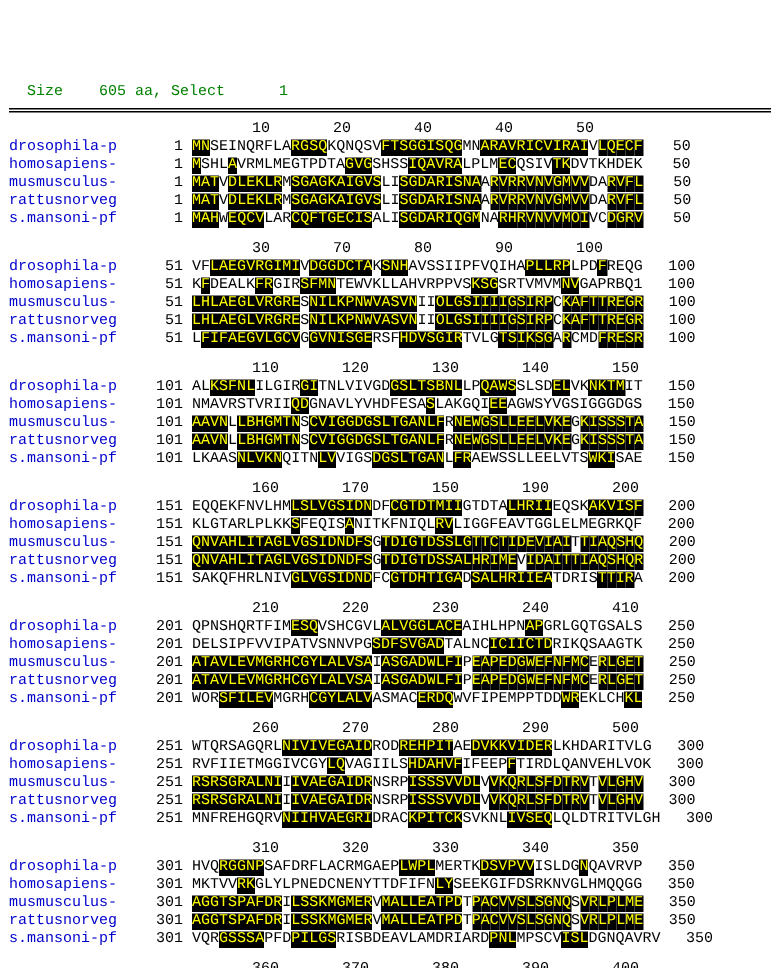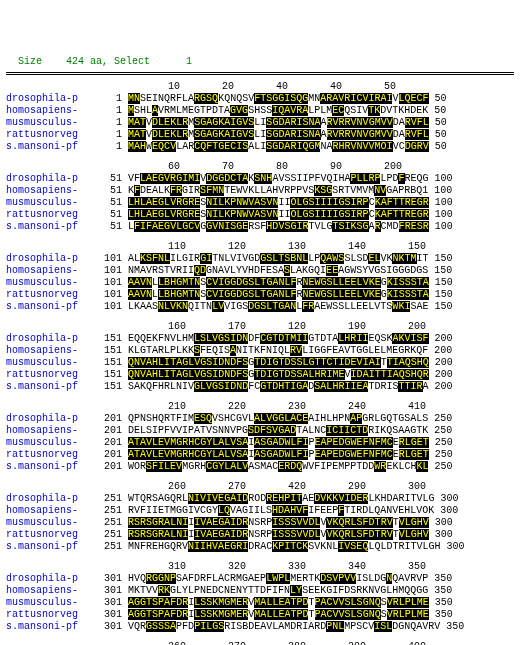--- a/index.html
+++ b/index.html
@@ -2,62 +2,62 @@
 <html><head>
 <meta charset="utf-8">
 <style>
 body{margin:0;background:#fff;font-family:'Courier New',monospace;font-size:10px;line-height:12px;white-space:pre}
 .wrap{width:520px;height:645px;overflow:hidden;padding:8px 6px;box-sizing:border-box}
 .hdr{color:#008000}
 .hr{border-top:3px double #000;margin:4px 0 6px}
 .ruler{color:#000}
 .nm{color:#0000cc;display:inline-block;width:88px}
 .pos{color:#000;display:inline-block;width:28px;text-align:right}
-.end{color:#000;display:inline-block;width:40px;text-align:left;margin-left:6px}
+.end{color:#000;display:inline-block;width:40px;text-align:center;margin-left:6px}
 .seq{letter-spacing:0}
 .h{background:#000;color:#ff0}
 .blockgap{height:8px}
 </style>
 </head>
 <body>
 <div class="wrap">
 
 
-<div id="out"><span class="hdr">  Size    </span><span class="hdr">424 aa,</span><span class="hdr"> Select      </span><span class="hdr">1</span>
+<div id="out"><span class="hdr">  Size    </span><span class="hdr">605 aa,</span><span class="hdr"> Select      </span><span class="hdr">1</span>
 <div class="hr"></div><span class="ruler">                           10       20       40       40       50</span>
 <span class="nm">drosophila-p</span><span class="pos">1</span> <span class="seq"><span class="h">M</span><span class="h">N</span>SEINQRFLA<span class="h">R</span><span class="h">G</span><span class="h">S</span><span class="h">Q</span>KQNQSV<span class="h">F</span><span class="h">T</span><span class="h">S</span><span class="h">G</span><span class="h">G</span><span class="h">I</span><span class="h">S</span><span class="h">Q</span><span class="h">G</span>MN<span class="h">A</span><span class="h">R</span><span class="h">A</span><span class="h">V</span><span class="h">R</span><span class="h">I</span><span class="h">C</span><span class="h">V</span><span class="h">I</span><span class="h">R</span><span class="h">A</span><span class="h">I</span>V<span class="h">L</span><span class="h">Q</span><span class="h">E</span><span class="h">C</span><span class="h">F</span></span><span class="end">50</span>
 <span class="nm">homosapiens-</span><span class="pos">1</span> <span class="seq"><span class="h">M</span>SHL<span class="h">A</span>VRMLMEGTPDTA<span class="h">G</span><span class="h">V</span><span class="h">G</span>SHSS<span class="h">I</span><span class="h">Q</span><span class="h">A</span><span class="h">V</span><span class="h">R</span><span class="h">A</span>LPLM<span class="h">E</span><span class="h">C</span>QSIV<span class="h">T</span><span class="h">K</span>DVTKHDEK</span><span class="end">50</span>
 <span class="nm">musmusculus-</span><span class="pos">1</span> <span class="seq"><span class="h">M</span><span class="h">A</span><span class="h">T</span>V<span class="h">D</span><span class="h">L</span><span class="h">E</span><span class="h">K</span><span class="h">L</span><span class="h">R</span>M<span class="h">S</span><span class="h">G</span><span class="h">A</span><span class="h">G</span><span class="h">K</span><span class="h">A</span><span class="h">I</span><span class="h">G</span><span class="h">V</span><span class="h">S</span>LI<span class="h">S</span><span class="h">G</span><span class="h">D</span><span class="h">A</span><span class="h">R</span><span class="h">I</span><span class="h">S</span><span class="h">N</span><span class="h">A</span>A<span class="h">R</span><span class="h">V</span><span class="h">R</span><span class="h">R</span><span class="h">V</span><span class="h">N</span><span class="h">V</span><span class="h">G</span><span class="h">M</span><span class="h">V</span><span class="h">V</span>DA<span class="h">R</span><span class="h">V</span><span class="h">F</span><span class="h">L</span></span><span class="end">50</span>
 <span class="nm">rattusnorveg</span><span class="pos">1</span> <span class="seq"><span class="h">M</span><span class="h">A</span><span class="h">T</span>V<span class="h">D</span><span class="h">L</span><span class="h">E</span><span class="h">K</span><span class="h">L</span><span class="h">R</span>M<span class="h">S</span><span class="h">G</span><span class="h">A</span><span class="h">G</span><span class="h">K</span><span class="h">A</span><span class="h">I</span><span class="h">G</span><span class="h">V</span><span class="h">S</span>LI<span class="h">S</span><span class="h">G</span><span class="h">D</span><span class="h">A</span><span class="h">R</span><span class="h">I</span><span class="h">S</span><span class="h">N</span><span class="h">A</span>A<span class="h">R</span><span class="h">V</span><span class="h">R</span><span class="h">R</span><span class="h">V</span><span class="h">N</span><span class="h">V</span><span class="h">G</span><span class="h">M</span><span class="h">V</span><span class="h">V</span>DA<span class="h">R</span><span class="h">V</span><span class="h">F</span><span class="h">L</span></span><span class="end">50</span>
 <span class="nm">s.mansoni-pf</span><span class="pos">1</span> <span class="seq"><span class="h">M</span><span class="h">A</span><span class="h">H</span>W<span class="h">E</span><span class="h">Q</span><span class="h">C</span><span class="h">V</span>LAR<span class="h">C</span><span class="h">Q</span><span class="h">F</span><span class="h">T</span><span class="h">G</span><span class="h">E</span><span class="h">C</span><span class="h">I</span><span class="h">S</span>ALI<span class="h">S</span><span class="h">G</span><span class="h">D</span><span class="h">A</span><span class="h">R</span><span class="h">I</span><span class="h">Q</span><span class="h">G</span><span class="h">M</span>NA<span class="h">R</span><span class="h">H</span><span class="h">R</span><span class="h">V</span><span class="h">N</span><span class="h">V</span><span class="h">V</span><span class="h">M</span><span class="h">O</span><span class="h">I</span>VC<span class="h">D</span><span class="h">G</span><span class="h">R</span><span class="h">V</span></span><span class="end">50</span>
-<div class="blockgap"></div><span class="ruler">                           60       70       80       90       200</span>
+<div class="blockgap"></div><span class="ruler">                           30       70       80       90       100</span>
 <span class="nm">drosophila-p</span><span class="pos">51</span> <span class="seq">VF<span class="h">L</span><span class="h">A</span><span class="h">E</span><span class="h">G</span><span class="h">V</span><span class="h">R</span><span class="h">G</span><span class="h">I</span><span class="h">M</span><span class="h">I</span>V<span class="h">D</span><span class="h">G</span><span class="h">G</span><span class="h">D</span><span class="h">C</span><span class="h">T</span><span class="h">A</span>K<span class="h">S</span><span class="h">N</span><span class="h">H</span>AVSSIIPFVQIHA<span class="h">P</span><span class="h">L</span><span class="h">L</span><span class="h">R</span><span class="h">P</span>LPD<span class="h">F</span>REQG</span><span class="end">100</span>
 <span class="nm">homosapiens-</span><span class="pos">51</span> <span class="seq">K<span class="h">F</span>DEALK<span class="h">F</span><span class="h">R</span>GIR<span class="h">S</span><span class="h">F</span><span class="h">M</span><span class="h">N</span>TEWVKLLAHVRPPVS<span class="h">K</span><span class="h">S</span><span class="h">G</span>SRTVMVM<span class="h">N</span><span class="h">V</span>GAPRBQ1</span><span class="end">100</span>
 <span class="nm">musmusculus-</span><span class="pos">51</span> <span class="seq"><span class="h">L</span><span class="h">H</span><span class="h">L</span><span class="h">A</span><span class="h">E</span><span class="h">G</span><span class="h">L</span><span class="h">V</span><span class="h">R</span><span class="h">G</span><span class="h">R</span><span class="h">E</span>S<span class="h">N</span><span class="h">I</span><span class="h">L</span><span class="h">K</span><span class="h">P</span><span class="h">N</span><span class="h">W</span><span class="h">V</span><span class="h">A</span><span class="h">S</span><span class="h">V</span><span class="h">N</span>II<span class="h">O</span><span class="h">L</span><span class="h">G</span><span class="h">S</span><span class="h">I</span><span class="h">I</span><span class="h">I</span><span class="h">I</span><span class="h">G</span><span class="h">S</span><span class="h">I</span><span class="h">R</span><span class="h">P</span>C<span class="h">K</span><span class="h">A</span><span class="h">F</span><span class="h">T</span><span class="h">T</span><span class="h">R</span><span class="h">E</span><span class="h">G</span><span class="h">R</span></span><span class="end">100</span>
 <span class="nm">rattusnorveg</span><span class="pos">51</span> <span class="seq"><span class="h">L</span><span class="h">H</span><span class="h">L</span><span class="h">A</span><span class="h">E</span><span class="h">G</span><span class="h">L</span><span class="h">V</span><span class="h">R</span><span class="h">G</span><span class="h">R</span><span class="h">E</span>S<span class="h">N</span><span class="h">I</span><span class="h">L</span><span class="h">K</span><span class="h">P</span><span class="h">N</span><span class="h">W</span><span class="h">V</span><span class="h">A</span><span class="h">S</span><span class="h">V</span><span class="h">N</span>II<span class="h">O</span><span class="h">L</span><span class="h">G</span><span class="h">S</span><span class="h">I</span><span class="h">I</span><span class="h">I</span><span class="h">I</span><span class="h">G</span><span class="h">S</span><span class="h">I</span><span class="h">R</span><span class="h">P</span>C<span class="h">K</span><span class="h">A</span><span class="h">F</span><span class="h">T</span><span class="h">T</span><span class="h">R</span><span class="h">E</span><span class="h">G</span><span class="h">R</span></span><span class="end">100</span>
 <span class="nm">s.mansoni-pf</span><span class="pos">51</span> <span class="seq">L<span class="h">F</span><span class="h">I</span><span class="h">F</span><span class="h">A</span><span class="h">E</span><span class="h">G</span><span class="h">V</span><span class="h">L</span><span class="h">G</span><span class="h">C</span><span class="h">V</span>G<span class="h">G</span><span class="h">V</span><span class="h">N</span><span class="h">I</span><span class="h">S</span><span class="h">G</span><span class="h">E</span>RSF<span class="h">H</span><span class="h">D</span><span class="h">V</span><span class="h">S</span><span class="h">G</span><span class="h">I</span><span class="h">R</span>TVLG<span class="h">T</span><span class="h">S</span><span class="h">I</span><span class="h">K</span><span class="h">S</span><span class="h">G</span>A<span class="h">R</span>CMD<span class="h">F</span><span class="h">R</span><span class="h">E</span><span class="h">S</span><span class="h">R</span></span><span class="end">100</span>
 <div class="blockgap"></div><span class="ruler">                           110       120       130       140       150</span>
 <span class="nm">drosophila-p</span><span class="pos">101</span> <span class="seq">AL<span class="h">K</span><span class="h">S</span><span class="h">F</span><span class="h">N</span><span class="h">L</span>ILGIR<span class="h">G</span><span class="h">I</span>TNLVIVGD<span class="h">G</span><span class="h">S</span><span class="h">L</span><span class="h">T</span><span class="h">S</span><span class="h">B</span><span class="h">N</span><span class="h">L</span>LP<span class="h">Q</span><span class="h">A</span><span class="h">W</span><span class="h">S</span>SLSD<span class="h">E</span><span class="h">L</span>VK<span class="h">N</span><span class="h">K</span><span class="h">T</span><span class="h">M</span>IT</span><span class="end">150</span>
 <span class="nm">homosapiens-</span><span class="pos">101</span> <span class="seq">NMAVRSTVRII<span class="h">Q</span><span class="h">D</span>GNAVLYVHDFESA<span class="h">S</span>LAKGQI<span class="h">E</span><span class="h">E</span>AGWSYVGSIGGGDGS</span><span class="end">150</span>
 <span class="nm">musmusculus-</span><span class="pos">101</span> <span class="seq"><span class="h">A</span><span class="h">A</span><span class="h">V</span><span class="h">N</span>L<span class="h">L</span><span class="h">B</span><span class="h">H</span><span class="h">G</span><span class="h">M</span><span class="h">T</span><span class="h">N</span>S<span class="h">C</span><span class="h">V</span><span class="h">I</span><span class="h">G</span><span class="h">G</span><span class="h">D</span><span class="h">G</span><span class="h">S</span><span class="h">L</span><span class="h">T</span><span class="h">G</span><span class="h">A</span><span class="h">N</span><span class="h">L</span><span class="h">F</span>R<span class="h">N</span><span class="h">E</span><span class="h">W</span><span class="h">G</span><span class="h">S</span><span class="h">L</span><span class="h">L</span><span class="h">E</span><span class="h">E</span><span class="h">L</span><span class="h">V</span><span class="h">K</span><span class="h">E</span>G<span class="h">K</span><span class="h">I</span><span class="h">S</span><span class="h">S</span><span class="h">S</span><span class="h">T</span><span class="h">A</span></span><span class="end">150</span>
 <span class="nm">rattusnorveg</span><span class="pos">101</span> <span class="seq"><span class="h">A</span><span class="h">A</span><span class="h">V</span><span class="h">N</span>L<span class="h">L</span><span class="h">B</span><span class="h">H</span><span class="h">G</span><span class="h">M</span><span class="h">T</span><span class="h">N</span>S<span class="h">C</span><span class="h">V</span><span class="h">I</span><span class="h">G</span><span class="h">G</span><span class="h">D</span><span class="h">G</span><span class="h">S</span><span class="h">L</span><span class="h">T</span><span class="h">G</span><span class="h">A</span><span class="h">N</span><span class="h">L</span><span class="h">F</span>R<span class="h">N</span><span class="h">E</span><span class="h">W</span><span class="h">G</span><span class="h">S</span><span class="h">L</span><span class="h">L</span><span class="h">E</span><span class="h">E</span><span class="h">L</span><span class="h">V</span><span class="h">K</span><span class="h">E</span>G<span class="h">K</span><span class="h">I</span><span class="h">S</span><span class="h">S</span><span class="h">S</span><span class="h">T</span><span class="h">A</span></span><span class="end">150</span>
 <span class="nm">s.mansoni-pf</span><span class="pos">101</span> <span class="seq">LKAAS<span class="h">N</span><span class="h">L</span><span class="h">V</span><span class="h">K</span><span class="h">N</span>QITN<span class="h">L</span><span class="h">V</span>VIGS<span class="h">D</span><span class="h">G</span><span class="h">S</span><span class="h">L</span><span class="h">T</span><span class="h">G</span><span class="h">A</span><span class="h">N</span>L<span class="h">F</span><span class="h">R</span>AEWSSLLEELVTS<span class="h">W</span><span class="h">K</span><span class="h">I</span>SAE</span><span class="end">150</span>
-<div class="blockgap"></div><span class="ruler">                           160       170       120       190       200</span>
+<div class="blockgap"></div><span class="ruler">                           160       170       150       190       200</span>
 <span class="nm">drosophila-p</span><span class="pos">151</span> <span class="seq">EQQEKFNVLHM<span class="h">L</span><span class="h">S</span><span class="h">L</span><span class="h">V</span><span class="h">G</span><span class="h">S</span><span class="h">I</span><span class="h">D</span><span class="h">N</span>DF<span class="h">C</span><span class="h">G</span><span class="h">T</span><span class="h">D</span><span class="h">T</span><span class="h">M</span><span class="h">I</span><span class="h">I</span>GTDTA<span class="h">L</span><span class="h">H</span><span class="h">R</span><span class="h">I</span><span class="h">I</span>EQSK<span class="h">A</span><span class="h">K</span><span class="h">V</span><span class="h">I</span><span class="h">S</span><span class="h">F</span></span><span class="end">200</span>
 <span class="nm">homosapiens-</span><span class="pos">151</span> <span class="seq">KLGTARLPLKK<span class="h">S</span>FEQIS<span class="h">A</span>NITKFNIQL<span class="h">R</span><span class="h">V</span>LIGGFEAVTGGLELMEGRKQF</span><span class="end">200</span>
 <span class="nm">musmusculus-</span><span class="pos">151</span> <span class="seq"><span class="h">Q</span><span class="h">N</span><span class="h">V</span><span class="h">A</span><span class="h">H</span><span class="h">L</span><span class="h">I</span><span class="h">T</span><span class="h">A</span><span class="h">G</span><span class="h">L</span><span class="h">V</span><span class="h">G</span><span class="h">S</span><span class="h">I</span><span class="h">D</span><span class="h">N</span><span class="h">D</span><span class="h">F</span><span class="h">S</span>G<span class="h">T</span><span class="h">D</span><span class="h">I</span><span class="h">G</span><span class="h">T</span><span class="h">D</span><span class="h">S</span><span class="h">S</span><span class="h">L</span><span class="h">G</span><span class="h">T</span><span class="h">T</span><span class="h">C</span><span class="h">T</span><span class="h">I</span><span class="h">D</span><span class="h">E</span><span class="h">V</span><span class="h">I</span><span class="h">A</span><span class="h">I</span>T<span class="h">T</span><span class="h">I</span><span class="h">A</span><span class="h">Q</span><span class="h">S</span><span class="h">H</span><span class="h">Q</span></span><span class="end">200</span>
 <span class="nm">rattusnorveg</span><span class="pos">151</span> <span class="seq"><span class="h">Q</span><span class="h">N</span><span class="h">V</span><span class="h">A</span><span class="h">H</span><span class="h">L</span><span class="h">I</span><span class="h">T</span><span class="h">A</span><span class="h">G</span><span class="h">L</span><span class="h">V</span><span class="h">G</span><span class="h">S</span><span class="h">I</span><span class="h">D</span><span class="h">N</span><span class="h">D</span><span class="h">F</span><span class="h">S</span>G<span class="h">T</span><span class="h">D</span><span class="h">I</span><span class="h">G</span><span class="h">T</span><span class="h">D</span><span class="h">S</span><span class="h">S</span><span class="h">A</span><span class="h">L</span><span class="h">H</span><span class="h">R</span><span class="h">I</span><span class="h">M</span><span class="h">E</span>V<span class="h">I</span><span class="h">D</span><span class="h">A</span><span class="h">I</span><span class="h">T</span><span class="h">T</span><span class="h">I</span><span class="h">A</span><span class="h">Q</span><span class="h">S</span><span class="h">H</span><span class="h">Q</span><span class="h">R</span></span><span class="end">200</span>
 <span class="nm">s.mansoni-pf</span><span class="pos">151</span> <span class="seq">SAKQFHRLNIV<span class="h">G</span><span class="h">L</span><span class="h">V</span><span class="h">G</span><span class="h">S</span><span class="h">I</span><span class="h">D</span><span class="h">N</span><span class="h">D</span>FC<span class="h">G</span><span class="h">T</span><span class="h">D</span><span class="h">H</span><span class="h">T</span><span class="h">I</span><span class="h">G</span><span class="h">A</span>D<span class="h">S</span><span class="h">A</span><span class="h">L</span><span class="h">H</span><span class="h">R</span><span class="h">I</span><span class="h">I</span><span class="h">E</span><span class="h">A</span>TDRIS<span class="h">T</span><span class="h">T</span><span class="h">I</span><span class="h">R</span>A</span><span class="end">200</span>
 <div class="blockgap"></div><span class="ruler">                           210       220       230       240       410</span>
 <span class="nm">drosophila-p</span><span class="pos">201</span> <span class="seq">QPNSHQRTFIM<span class="h">E</span><span class="h">S</span><span class="h">Q</span>VSHCGVL<span class="h">A</span><span class="h">L</span><span class="h">V</span><span class="h">G</span><span class="h">G</span><span class="h">L</span><span class="h">A</span><span class="h">C</span><span class="h">E</span>AIHLHPN<span class="h">A</span><span class="h">P</span>GRLGQTGSALS</span><span class="end">250</span>
 <span class="nm">homosapiens-</span><span class="pos">201</span> <span class="seq">DELSIPFVVIPATVSNNVPG<span class="h">S</span><span class="h">D</span><span class="h">F</span><span class="h">S</span><span class="h">V</span><span class="h">G</span><span class="h">A</span><span class="h">D</span>TALNC<span class="h">I</span><span class="h">C</span><span class="h">I</span><span class="h">I</span><span class="h">C</span><span class="h">T</span><span class="h">D</span>RIKQSAAGTK</span><span class="end">250</span>
 <span class="nm">musmusculus-</span><span class="pos">201</span> <span class="seq"><span class="h">A</span><span class="h">T</span><span class="h">A</span><span class="h">V</span><span class="h">L</span><span class="h">E</span><span class="h">V</span><span class="h">M</span><span class="h">G</span><span class="h">R</span><span class="h">H</span><span class="h">C</span><span class="h">G</span><span class="h">Y</span><span class="h">L</span><span class="h">A</span><span class="h">L</span><span class="h">V</span><span class="h">S</span><span class="h">A</span>I<span class="h">A</span><span class="h">S</span><span class="h">G</span><span class="h">A</span><span class="h">D</span><span class="h">W</span><span class="h">L</span><span class="h">F</span><span class="h">I</span>P<span class="h">E</span><span class="h">A</span><span class="h">P</span><span class="h">E</span><span class="h">D</span><span class="h">G</span><span class="h">W</span><span class="h">E</span><span class="h">F</span><span class="h">N</span><span class="h">F</span><span class="h">M</span><span class="h">C</span>E<span class="h">R</span><span class="h">L</span><span class="h">G</span><span class="h">E</span><span class="h">T</span></span><span class="end">250</span>
 <span class="nm">rattusnorveg</span><span class="pos">201</span> <span class="seq"><span class="h">A</span><span class="h">T</span><span class="h">A</span><span class="h">V</span><span class="h">L</span><span class="h">E</span><span class="h">V</span><span class="h">M</span><span class="h">G</span><span class="h">R</span><span class="h">H</span><span class="h">C</span><span class="h">G</span><span class="h">Y</span><span class="h">L</span><span class="h">A</span><span class="h">L</span><span class="h">V</span><span class="h">S</span><span class="h">A</span>I<span class="h">A</span><span class="h">S</span><span class="h">G</span><span class="h">A</span><span class="h">D</span><span class="h">W</span><span class="h">L</span><span class="h">F</span><span class="h">I</span>P<span class="h">E</span><span class="h">A</span><span class="h">P</span><span class="h">E</span><span class="h">D</span><span class="h">G</span><span class="h">W</span><span class="h">E</span><span class="h">F</span><span class="h">N</span><span class="h">F</span><span class="h">M</span><span class="h">C</span>E<span class="h">R</span><span class="h">L</span><span class="h">G</span><span class="h">E</span><span class="h">T</span></span><span class="end">250</span>
 <span class="nm">s.mansoni-pf</span><span class="pos">201</span> <span class="seq">WOR<span class="h">S</span><span class="h">F</span><span class="h">I</span><span class="h">L</span><span class="h">E</span><span class="h">V</span>MGRH<span class="h">C</span><span class="h">G</span><span class="h">Y</span><span class="h">L</span><span class="h">A</span><span class="h">L</span><span class="h">V</span>ASMAC<span class="h">E</span><span class="h">R</span><span class="h">D</span><span class="h">Q</span>WVFIPEMPPTDD<span class="h">W</span><span class="h">R</span>EKLCH<span class="h">K</span><span class="h">L</span></span><span class="end">250</span>
-<div class="blockgap"></div><span class="ruler">                           260       270       420       290       300</span>
+<div class="blockgap"></div><span class="ruler">                           260       270       280       290       500</span>
 <span class="nm">drosophila-p</span><span class="pos">251</span> <span class="seq">WTQRSAGQRL<span class="h">N</span><span class="h">I</span><span class="h">V</span><span class="h">I</span><span class="h">V</span><span class="h">E</span><span class="h">G</span><span class="h">A</span><span class="h">I</span><span class="h">D</span>ROD<span class="h">R</span><span class="h">E</span><span class="h">H</span><span class="h">P</span><span class="h">I</span><span class="h">T</span>AE<span class="h">D</span><span class="h">V</span><span class="h">K</span><span class="h">K</span><span class="h">V</span><span class="h">I</span><span class="h">D</span><span class="h">E</span><span class="h">R</span>LKHDARITVLG</span><span class="end">300</span>
 <span class="nm">homosapiens-</span><span class="pos">251</span> <span class="seq">RVFIIETMGGIVCGY<span class="h">L</span><span class="h">Q</span>VAGIILS<span class="h">H</span><span class="h">D</span><span class="h">A</span><span class="h">H</span><span class="h">V</span><span class="h">F</span>IFEEP<span class="h">F</span>TIRDLQANVEHLVOK</span><span class="end">300</span>
 <span class="nm">musmusculus-</span><span class="pos">251</span> <span class="seq"><span class="h">R</span><span class="h">S</span><span class="h">R</span><span class="h">S</span><span class="h">G</span><span class="h">R</span><span class="h">A</span><span class="h">L</span><span class="h">N</span><span class="h">I</span>I<span class="h">I</span><span class="h">V</span><span class="h">A</span><span class="h">E</span><span class="h">G</span><span class="h">A</span><span class="h">I</span><span class="h">D</span><span class="h">R</span>NSRP<span class="h">I</span><span class="h">S</span><span class="h">S</span><span class="h">S</span><span class="h">V</span><span class="h">V</span><span class="h">D</span><span class="h">L</span>V<span class="h">V</span><span class="h">K</span><span class="h">Q</span><span class="h">R</span><span class="h">L</span><span class="h">S</span><span class="h">F</span><span class="h">D</span><span class="h">T</span><span class="h">R</span><span class="h">V</span>T<span class="h">V</span><span class="h">L</span><span class="h">G</span><span class="h">H</span><span class="h">V</span></span><span class="end">300</span>
 <span class="nm">rattusnorveg</span><span class="pos">251</span> <span class="seq"><span class="h">R</span><span class="h">S</span><span class="h">R</span><span class="h">S</span><span class="h">G</span><span class="h">R</span><span class="h">A</span><span class="h">L</span><span class="h">N</span><span class="h">I</span>I<span class="h">I</span><span class="h">V</span><span class="h">A</span><span class="h">E</span><span class="h">G</span><span class="h">A</span><span class="h">I</span><span class="h">D</span><span class="h">R</span>NSRP<span class="h">I</span><span class="h">S</span><span class="h">S</span><span class="h">S</span><span class="h">V</span><span class="h">V</span><span class="h">D</span><span class="h">L</span>V<span class="h">V</span><span class="h">K</span><span class="h">Q</span><span class="h">R</span><span class="h">L</span><span class="h">S</span><span class="h">F</span><span class="h">D</span><span class="h">T</span><span class="h">R</span><span class="h">V</span>T<span class="h">V</span><span class="h">L</span><span class="h">G</span><span class="h">H</span><span class="h">V</span></span><span class="end">300</span>
 <span class="nm">s.mansoni-pf</span><span class="pos">251</span> <span class="seq">MNFREHGQRV<span class="h">N</span><span class="h">I</span><span class="h">I</span><span class="h">H</span><span class="h">V</span><span class="h">A</span><span class="h">E</span><span class="h">G</span><span class="h">R</span><span class="h">I</span>DRAC<span class="h">K</span><span class="h">P</span><span class="h">I</span><span class="h">T</span><span class="h">C</span><span class="h">K</span>SVKNL<span class="h">I</span><span class="h">V</span><span class="h">S</span><span class="h">E</span><span class="h">Q</span>LQLDTRITVLGH</span><span class="end">300</span>
 <div class="blockgap"></div><span class="ruler">                           310       320       330       340       350</span>
 <span class="nm">drosophila-p</span><span class="pos">301</span> <span class="seq">HVQ<span class="h">R</span><span class="h">G</span><span class="h">G</span><span class="h">N</span><span class="h">P</span>SAFDRFLACRMGAEP<span class="h">L</span><span class="h">W</span><span class="h">P</span><span class="h">L</span>MERTK<span class="h">D</span><span class="h">S</span><span class="h">V</span><span class="h">P</span><span class="h">V</span><span class="h">V</span>ISLDG<span class="h">N</span>QAVRVP</span><span class="end">350</span>
 <span class="nm">homosapiens-</span><span class="pos">301</span> <span class="seq">MKTVV<span class="h">R</span><span class="h">K</span>GLYLPNEDCNENYTTDFIFN<span class="h">L</span><span class="h">Y</span>SEEKGIFDSRKNVGLHMQQGG</span><span class="end">350</span>
 <span class="nm">musmusculus-</span><span class="pos">301</span> <span class="seq"><span class="h">A</span><span class="h">G</span><span class="h">G</span><span class="h">T</span><span class="h">S</span><span class="h">P</span><span class="h">A</span><span class="h">F</span><span class="h">D</span><span class="h">R</span>I<span class="h">L</span><span class="h">S</span><span class="h">S</span><span class="h">K</span><span class="h">M</span><span class="h">G</span><span class="h">M</span><span class="h">E</span><span class="h">R</span>V<span class="h">M</span><span class="h">A</span><span class="h">L</span><span class="h">L</span><span class="h">E</span><span class="h">A</span><span class="h">T</span><span class="h">P</span><span class="h">D</span>T<span class="h">P</span><span class="h">A</span><span class="h">C</span><span class="h">V</span><span class="h">V</span><span class="h">S</span><span class="h">L</span><span class="h">S</span><span class="h">G</span><span class="h">N</span><span class="h">Q</span>S<span class="h">V</span><span class="h">R</span><span class="h">L</span><span class="h">P</span><span class="h">L</span><span class="h">M</span><span class="h">E</span></span><span class="end">350</span>
 <span class="nm">rattusnorveg</span><span class="pos">301</span> <span class="seq"><span class="h">A</span><span class="h">G</span><span class="h">G</span><span class="h">T</span><span class="h">S</span><span class="h">P</span><span class="h">A</span><span class="h">F</span><span class="h">D</span><span class="h">R</span>I<span class="h">L</span><span class="h">S</span><span class="h">S</span><span class="h">K</span><span class="h">M</span><span class="h">G</span><span class="h">M</span><span class="h">E</span><span class="h">R</span>V<span class="h">M</span><span class="h">A</span><span class="h">L</span><span class="h">L</span><span class="h">E</span><span class="h">A</span><span class="h">T</span><span class="h">P</span><span class="h">D</span>T<span class="h">P</span><span class="h">A</span><span class="h">C</span><span class="h">V</span><span class="h">V</span><span class="h">S</span><span class="h">L</span><span class="h">S</span><span class="h">G</span><span class="h">N</span><span class="h">Q</span>S<span class="h">V</span><span class="h">R</span><span class="h">L</span><span class="h">P</span><span class="h">L</span><span class="h">M</span><span class="h">E</span></span><span class="end">350</span>

